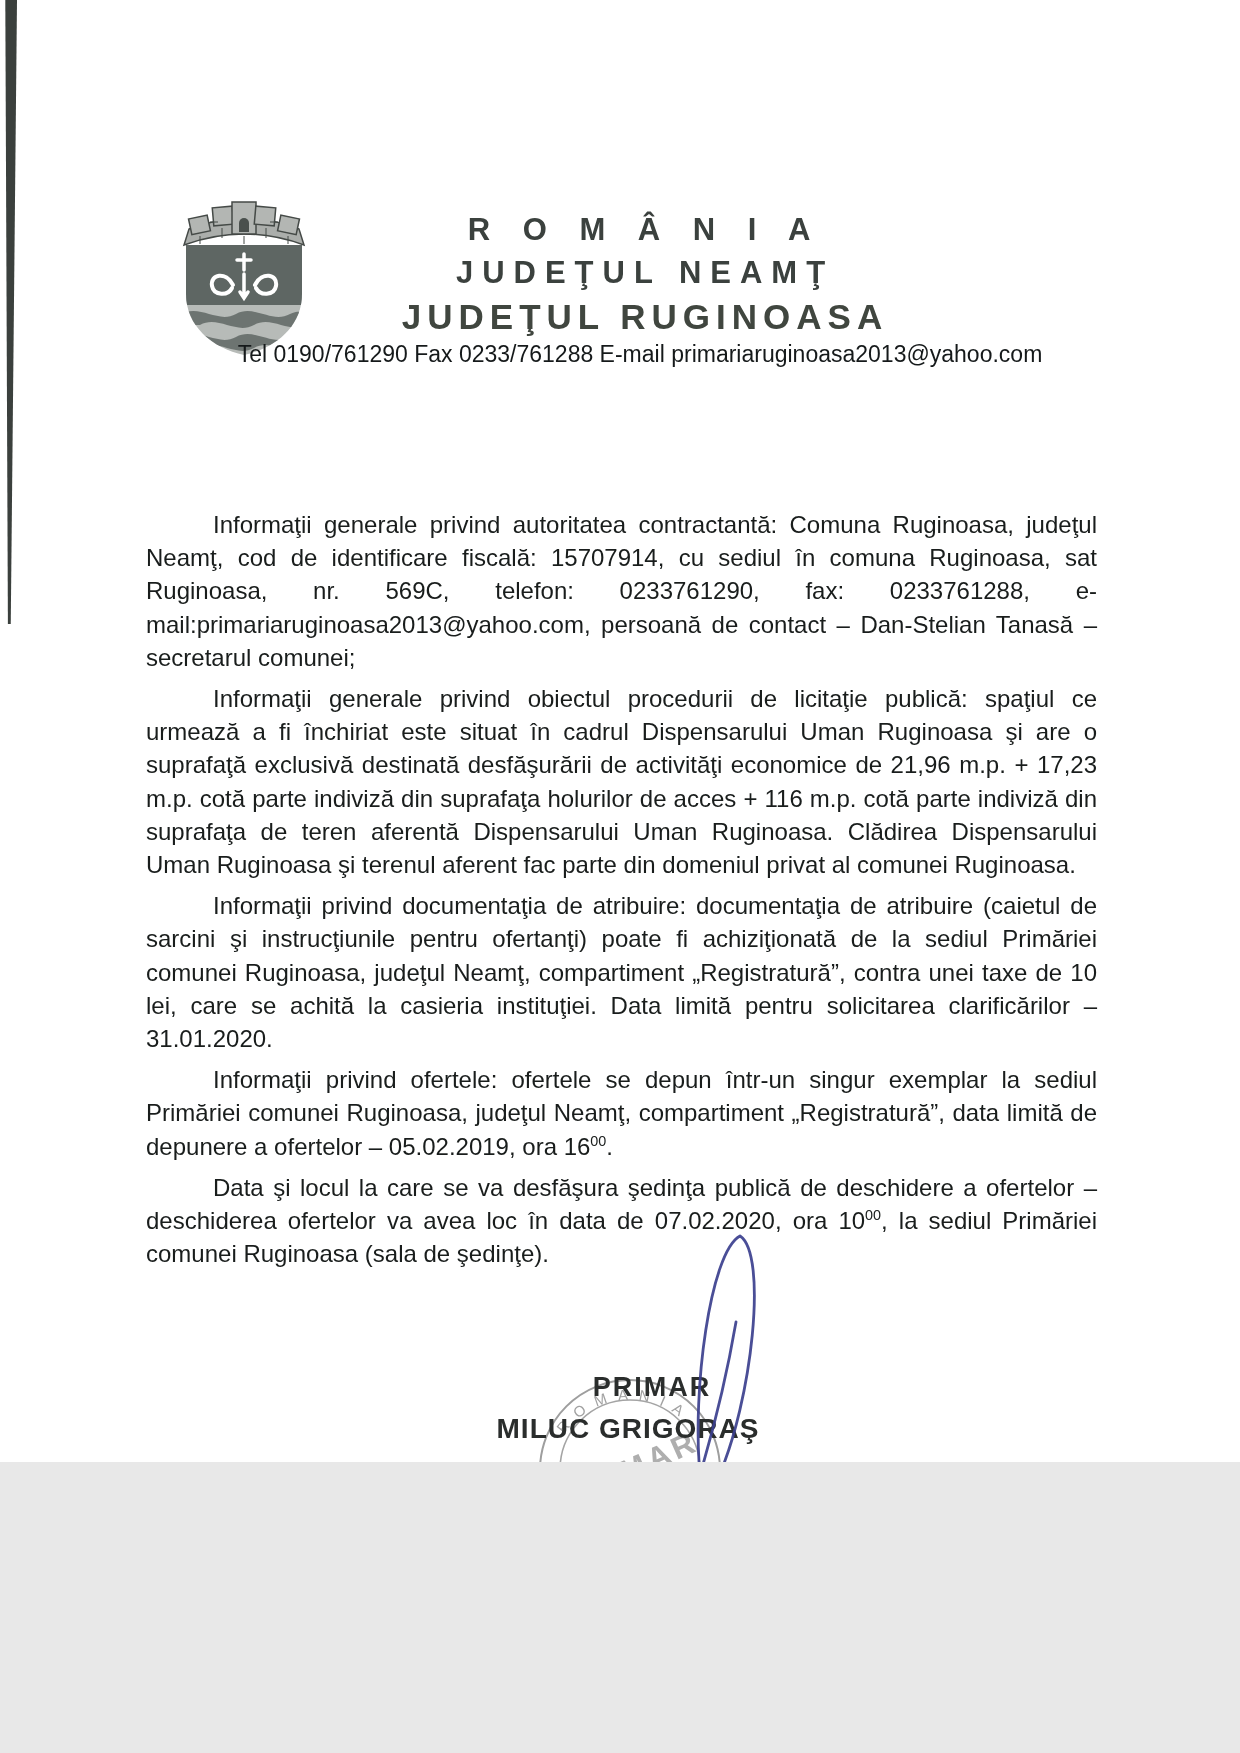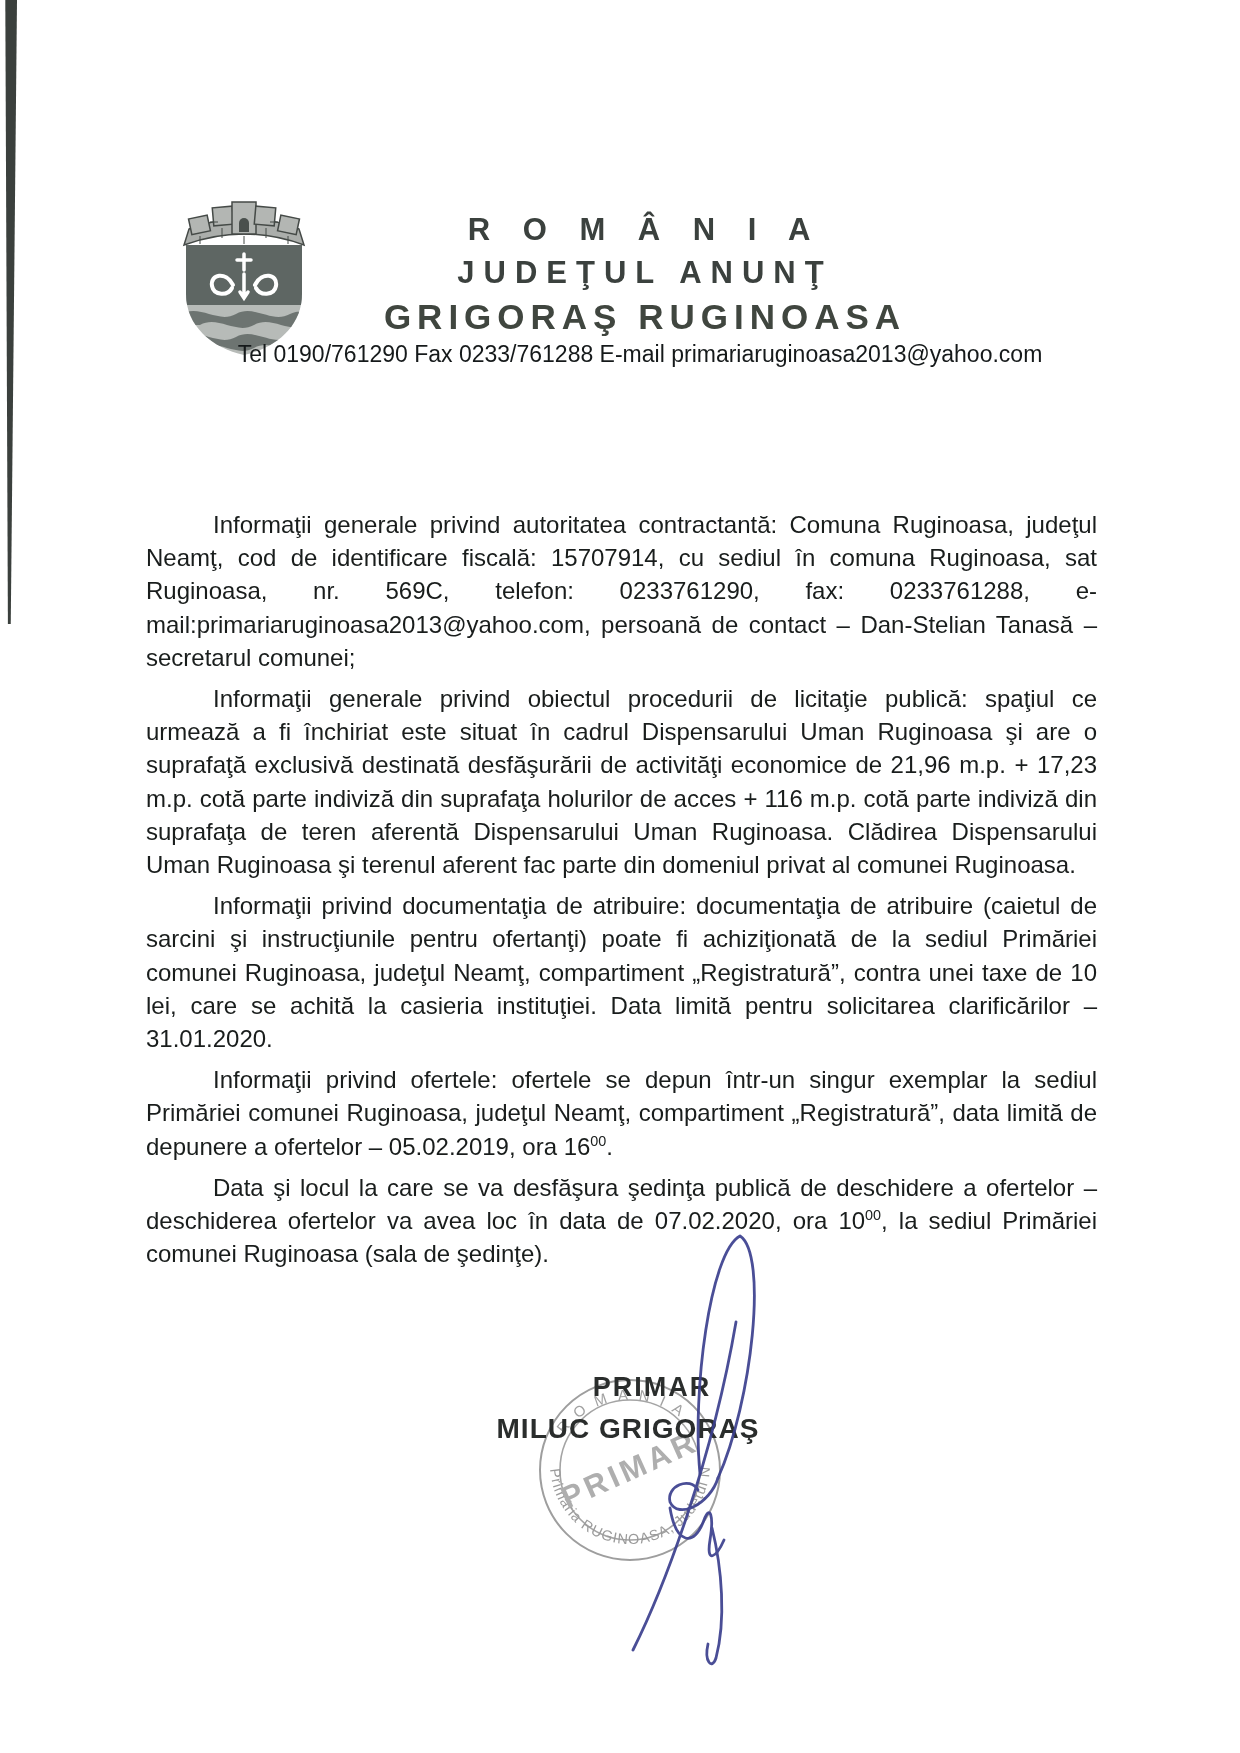--- a/index.html
+++ b/index.html
@@ -1,18 +1,18 @@
 <!DOCTYPE html>
 <html><head>
 <meta charset="utf-8">
 <style>
   html,body{margin:0;padding:0;background:#e8e8e8;}
   .page{
     position:relative;
-    width:1240px;height:1753px;
+    width:1240px;height:1462px;
     background:#ffffff;
     margin:0 auto;
     overflow:hidden;
     font-family:"Liberation Sans", sans-serif;
     color:#1a1e1d;
   }
   
   .scan-artifact{
     position:absolute;left:4px;top:0;width:13px;height:624px;
     background:#3b403d;
@@ -82,22 +82,22 @@
         <path d="M68,56 v16 M61,62 h14" stroke-width="3.5"></path>
         <path d="M57,87 C50,73 34,76 36,88 C38,98 52,98 56,90"></path>
         <path d="M79,87 C86,73 102,76 100,88 C98,98 84,98 80,90"></path>
         <path d="M68,76 v22 M64,94 l4,6 l4,-6" stroke-width="3.5"></path>
       </g>
     </g>
   </svg>
 
   <div class="header-text">
     <div class="h-country">R O M Â N I A</div>
-    <div class="h-county">JUDEŢUL ANUNŢ</div>
-    <div class="h-institution">GRIGORAŞ RUGINOASA</div>
+    <div class="h-county">JUDEŢUL NEAMŢ</div>
+    <div class="h-institution">JUDEŢUL RUGINOASA</div>
   </div>
   <div class="h-contact">Tel 0190/761290  Fax 0233/761288 E-mail primariaruginoasa2013@yahoo.com</div>
 
 
   <main class="doc-body" id="body-paragraphs">
       <p><span>Informaţii generale privind autoritatea contractantă: Comuna Ruginoasa, judeţul Neamţ, cod de identificare fiscală: 15707914, cu sediul în comuna Ruginoasa, sat Ruginoasa, nr. 569C, telefon: 0233761290, fax: 0233761288, e-mail:primariaruginoasa2013@yahoo.com, persoană de contact – Dan-Stelian Tanasă – secretarul comunei;</span></p>
       <p><span>Informaţii generale privind obiectul procedurii de licitaţie publică: spaţiul ce urmează a fi închiriat este situat în cadrul Dispensarului Uman Ruginoasa şi are o suprafaţă exclusivă destinată desfăşurării de activităţi economice de 21,96 m.p. + 17,23 m.p. cotă parte indiviză din suprafaţa holurilor de acces + 116 m.p. cotă parte indiviză din suprafaţa de teren aferentă Dispensarului Uman Ruginoasa.  Clădirea Dispensarului Uman Ruginoasa şi terenul aferent fac parte din domeniul privat al comunei Ruginoasa.</span></p>
       <p><span>Informaţii privind documentaţia de atribuire: documentaţia de atribuire (caietul de sarcini şi instrucţiunile pentru ofertanţi) poate fi achiziţionată de la sediul Primăriei comunei Ruginoasa, judeţul Neamţ, compartiment „Registratură”, contra unei taxe de 10 lei, care se achită la casieria instituţiei. Data limită pentru solicitarea clarificărilor – 31.01.2020.</span></p>
       <p><span>Informaţii privind ofertele: ofertele se depun într-un singur exemplar la sediul Primăriei comunei Ruginoasa, judeţul Neamţ, compartiment „Registratură”,  data limită de depunere a ofertelor – 05.02.2019, ora 16</span><sup>00</sup><span>.</span></p>
       <p><span>Data şi locul la care se va desfăşura şedinţa publică de deschidere a ofertelor – deschiderea ofertelor va avea loc în data de 07.02.2020, ora 10</span><sup>00</sup><span>, la sediul Primăriei comunei Ruginoasa (sala de şedinţe).</span></p>

